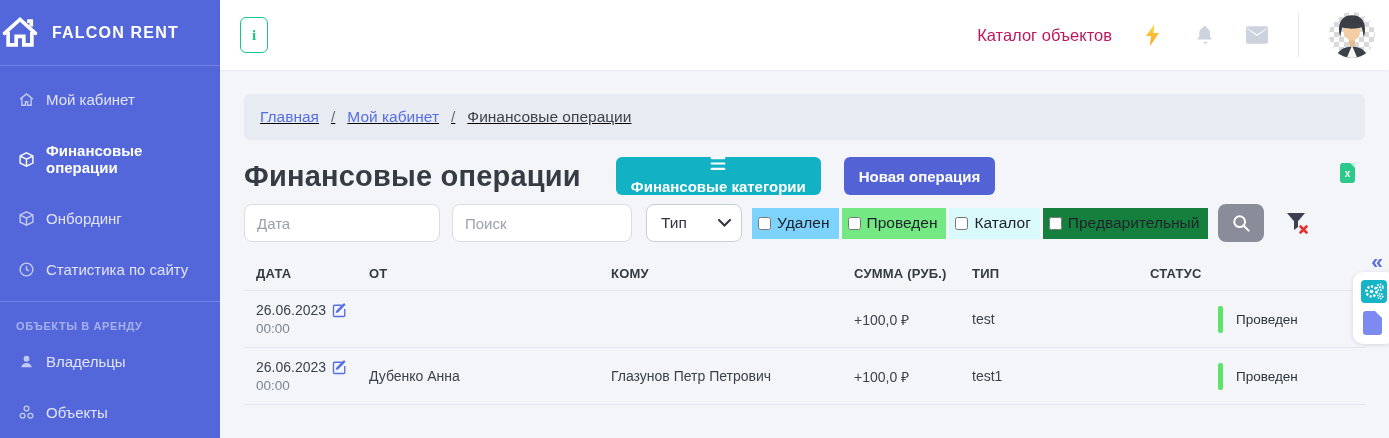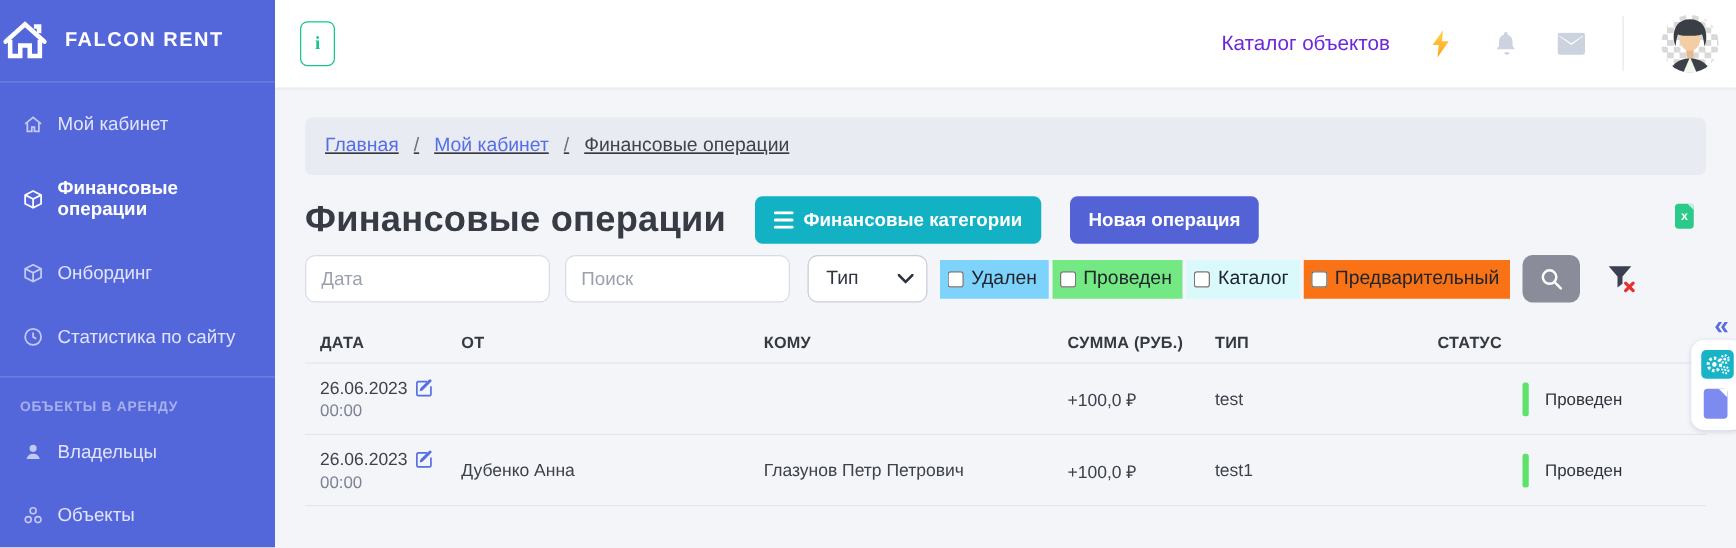--- a/index.html
+++ b/index.html
@@ -20,56 +20,56 @@
   .nav-divider { height:1px; background:rgba(255,255,255,.18); margin:6px 0 0 0; }
   .nav-section { padding:18px 18px 4px 16px; font-size:11px; font-weight:700; letter-spacing:.6px; color:rgba(255,255,255,.48); }
 
   
   .main { flex:1; display:flex; flex-direction:column; position:relative; background:#f4f5f9; }
 
   
   .topbar { height:70px; background:#fff; display:flex; align-items:center; justify-content:space-between; padding:0 14px 0 20px; box-shadow:0 1px 2px rgba(30,40,80,.06); position:relative; z-index:3; }
   .info-btn { width:28px; height:36px; border:1.5px solid #17c788; border-radius:6px; background:#fff; color:#17c788; font-weight:700; font-size:15px; font-family:"Liberation Serif", serif; display:flex; align-items:center; justify-content:center; cursor:pointer; }
   .topbar-right { display:flex; align-items:center; gap:30px; }
-  .catalog-link { color:#6d28d9; font-size:16.5px; text-decoration:none; cursor:pointer; }
+  .catalog-link { color:#be185d; font-size:16.5px; text-decoration:none; cursor:pointer; }
   .tb-ico { width:22px; height:22px; display:flex; align-items:center; justify-content:center; cursor:pointer; }
   .tb-sep { width:1px; height:44px; background:#e6e8ef; }
   .avatar { width:46px; height:46px; border-radius:50%; overflow:hidden; cursor:pointer;
     background:repeating-conic-gradient(#d9d9d9 0 25%, #ffffff 0 50%) 0 0 / 10px 10px; }
   .avatar svg { display:block; }
 
   
   .content { position:relative; flex:1; padding:0 24px; }
   .breadcrumb-bar { margin-top:24px; height:46px; background:#e9ebf2; border-radius:6px; display:flex; align-items:center; gap:12px; padding:0 16px; font-size:15.5px;text-decoration:underline; }
   .bc-link { color:#556ee6; cursor:pointer; }
   .bc-sep { color:#6a7080; }
   .bc-current { color:#3e444d; }
 
   .title-row { margin-top:17px; display:flex; align-items:center; gap:15px; position:relative; }
   .page-title { font-size:29px; font-weight:600; color:#363b44; letter-spacing:.2px; }
   .btn { height:38px; border:none; border-radius:6px; color:#fff; font-size:15px; font-weight:600; display:inline-flex; align-items:center; gap:8px; padding:0 15px; cursor:pointer; font-family:inherit; }
-  .btn-teal { background:#12b1c4; margin-left:8px; }
+  .btn-teal { background:#12b1c4; margin-left:20px;flex-direction:column; }
   .btn-indigo { background:#5363d6; margin-left:8px; }
   .excel-ico { position:absolute; right:10px; top:6px; width:15px; height:20px; background:#2bc98a; border-radius:3px; color:#fff; font-size:10px; font-weight:700; display:flex; align-items:center; justify-content:center; cursor:pointer; }
   .excel-ico::before { content:""; position:absolute; top:0; right:0; border-style:solid; border-width:0 5px 5px 0; border-color:transparent #bff0dd transparent transparent; }
 
   
   .filter-row { margin-top:9px; display:flex; align-items:center; }
   .f-input { height:38px; border:1px solid #d8dce6; border-radius:8px; background:#fff; padding:0 12px; font-size:15px; color:#2f3440; font-family:inherit; outline:none; }
   .f-input::placeholder { color:#9ba1ad; }
   .f-date { width:196px; }
   .f-search { width:180px; margin-left:12px; }
   .f-select { width:96px; height:38px; margin-left:14px; border:1px solid #c9cdd8; border-radius:8px; background:#fff; display:flex; align-items:center; justify-content:space-between; padding:0 10px 0 14px; font-size:15.5px; color:#2f3440; cursor:pointer; }
   .badges { display:flex; align-items:center; gap:3px; margin-left:10px; }
   .badge { height:31px; display:flex; align-items:center; gap:6px; padding:0 9px 0 6px; font-size:15.5px; color:#20242c; cursor:pointer; }
   .badge input { width:13px; height:13px; cursor:pointer; }
   .bg-gray { background:#7dd3fc; }
   .bg-green { background:#74e983; }
   .bg-cyan { background:#d9f9fb; }
-  .bg-pink { background:#f97316; }
+  .bg-pink { background:#15803d; }
   .search-btn { width:46px; height:38px; margin-left:10px; background:#8a8d99; border:none; border-radius:8px; display:flex; align-items:center; justify-content:center; cursor:pointer; }
   .filter-clear { margin-left:21px; cursor:pointer; display:flex; align-items:center; }
 
   
   .table { margin-top:15px; }
   .t-grid { display:grid; grid-template-columns:113px 242px 243px 118px 178px 68px 1fr; align-items:center; }
   .t-head { height:34px; border-bottom:1px solid #e3e6ee; }
   .t-head > div { font-size:13px; font-weight:700; color:#343a40; letter-spacing:.2px; padding-left:12px; white-space:nowrap; }
   .t-row { min-height:57px; border-bottom:1px solid #e3e6ee; }
   .t-row > div { padding:8px 8px 8px 12px; font-size:14px; color:#3c414b; }

